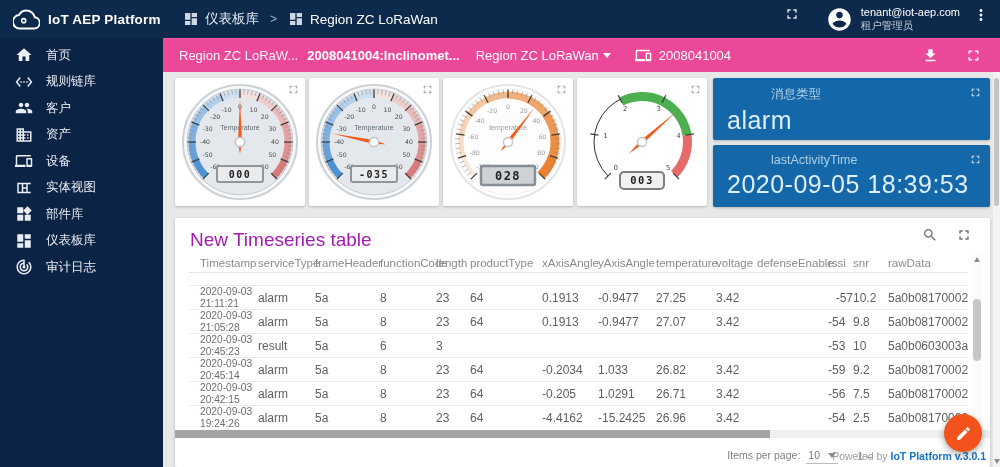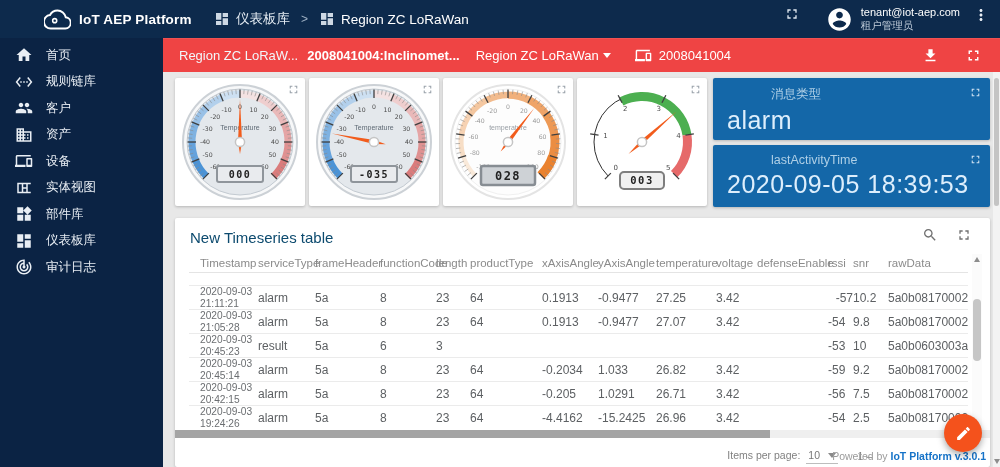--- a/index.html
+++ b/index.html
@@ -5,21 +5,21 @@
   html,body{margin:0;padding:0;}
   body{width:1000px;height:467px;position:relative;overflow:hidden;
        font-family:"Liberation Sans","DejaVu Sans",sans-serif;background:#e8e8e8;}
   svg{display:block;}
   .ic svg{width:100%;height:100%;}
   .ic{display:inline-block;color:inherit;}
 
   
   .topbar{position:absolute;left:0;top:0;width:1000px;height:38px;background:#0d2a4c;
           color:#fff;display:flex;align-items:center;z-index:6;}
-  .logo{display:flex;align-items:center;gap:8px;padding-left:13px;width:150px;flex:none;margin-left:31px;}
+  .logo{display:flex;align-items:center;gap:8px;padding-left:13px;width:150px;flex:none;}
   .logo .ic{width:27px;height:27px;color:#fff;}
   .logo-title{font-size:13.5px;font-weight:bold;letter-spacing:.2px;}
   .crumbs{display:flex;align-items:center;gap:9px;margin-left:20px;font-size:13.5px;}
   .crumb{display:flex;align-items:center;gap:6px;cursor:pointer;}
   .crumb .ic{width:16px;height:16px;color:#cdd8e4;}
   .crumb-label{color:#e6edf4;}
   .crumb:last-child .crumb-label{color:#fff;}
   .crumb-sep{color:#9fb1c4;font-size:12px;margin:0 2px;}
   .top-right{margin-left:auto;display:flex;align-items:flex-start;padding-right:10px;}
   .top-right .fsic{width:16px;height:16px;color:#dfe7ef;margin-right:26px;}
@@ -29,21 +29,21 @@
   .user-role{font-size:10.5px;color:#c3cfdc;}
   .dots{width:18px;height:18px;color:#e8eef5;}
 
   
   .sidebar{position:absolute;left:0;top:38px;width:163px;bottom:0;background:#0b2344;padding-top:4px;z-index:5;}
   .side-item{display:flex;align-items:center;height:26.5px;padding-left:15px;gap:13px;
              color:#e9eef4;font-size:12.5px;cursor:pointer;}
   .side-item .ic{width:18px;height:18px;color:#e9eef4;flex:none;}
 
   
-  .toolbar{position:absolute;left:163px;top:38px;right:0;height:34px;background:#ef4444;
+  .toolbar{position:absolute;left:163px;top:38px;right:0;height:34px;background:#ec4899;
            color:#fff;display:flex;align-items:center;font-size:13px;z-index:5;
            border-top:1px solid rgba(255,255,255,.07);box-sizing:border-box;}
   .tb-title{margin-left:16px;color:#f2f6fa;}
   .tb-entity{margin-left:9px;font-weight:bold;}
   .tb-state{margin-left:16px;display:flex;align-items:center;gap:4px;cursor:pointer;}
   .caret{width:0;height:0;border-left:4px solid transparent;border-right:4px solid transparent;
          border-top:5px solid #fff;display:inline-block;}
   .tb-device{margin-left:24px;display:flex;align-items:center;gap:7px;}
   .tb-device .ic{width:17px;height:17px;}
   .tb-time{margin-left:22px;display:flex;align-items:center;gap:7px;font-size:12.5px;cursor:pointer;}
@@ -58,21 +58,21 @@
   .gauge-card .fsbtn{position:absolute;right:5px;top:5px;width:13px;height:13px;color:#9aa3ab;cursor:pointer;z-index:2;}
   .gauge-card svg.gauge{position:absolute;left:5px;top:4px;}
 
   .value-card{left:550px;width:277px;height:62px;background:#1467a8;color:#fff;}
   .vc-label{font-size:12.5px;color:#aecfe6;padding:8px 0 0 14px;margin-left:44px;}
   .vc-value{font-size:25px;color:#ddeefc;padding:3px 0 0 14px;letter-spacing:.5px;}
   .value-card .fsbtn{position:absolute;right:8px;top:8px;width:13px;height:13px;color:#cfe2f2;cursor:pointer;}
 
   
   .table-card{left:12px;top:146px;width:815px;bottom:0;}
-  .tbl-title{position:absolute;left:15px;top:11px;font-size:15px;color:#0c4a6e;}
+  .tbl-title{position:absolute;left:15px;top:11px;font-size:19px;color:#a21caf;}
   .tbl-icons{position:absolute;right:18px;top:9px;display:flex;gap:18px;}
   .tbl-icons .ic{width:16px;height:16px;color:#707070;cursor:pointer;}
   .thead{position:absolute;left:14px;top:35px;right:22px;height:19px;display:flex;
          padding-left:11px;font-size:11.5px;color:#8b8b8b;border-bottom:1px solid #e4e4e4;overflow:hidden;}
   .th{flex:none;display:flex;align-items:center;gap:2px;white-space:nowrap;cursor:pointer;}
   .th .sort{width:11px;height:11px;color:#6f6f6f;}
   .tbody{position:absolute;left:14px;top:55px;right:22px;height:156px;overflow:hidden;}
   .tr{display:flex;padding-left:11px;height:23px;border-bottom:1px solid #ebebeb;
       align-items:center;font-size:12px;color:#5d6063;}
   .tr.clipped{height:12px;overflow:hidden;align-items:flex-start;border-bottom:1px solid #ebebeb;}

